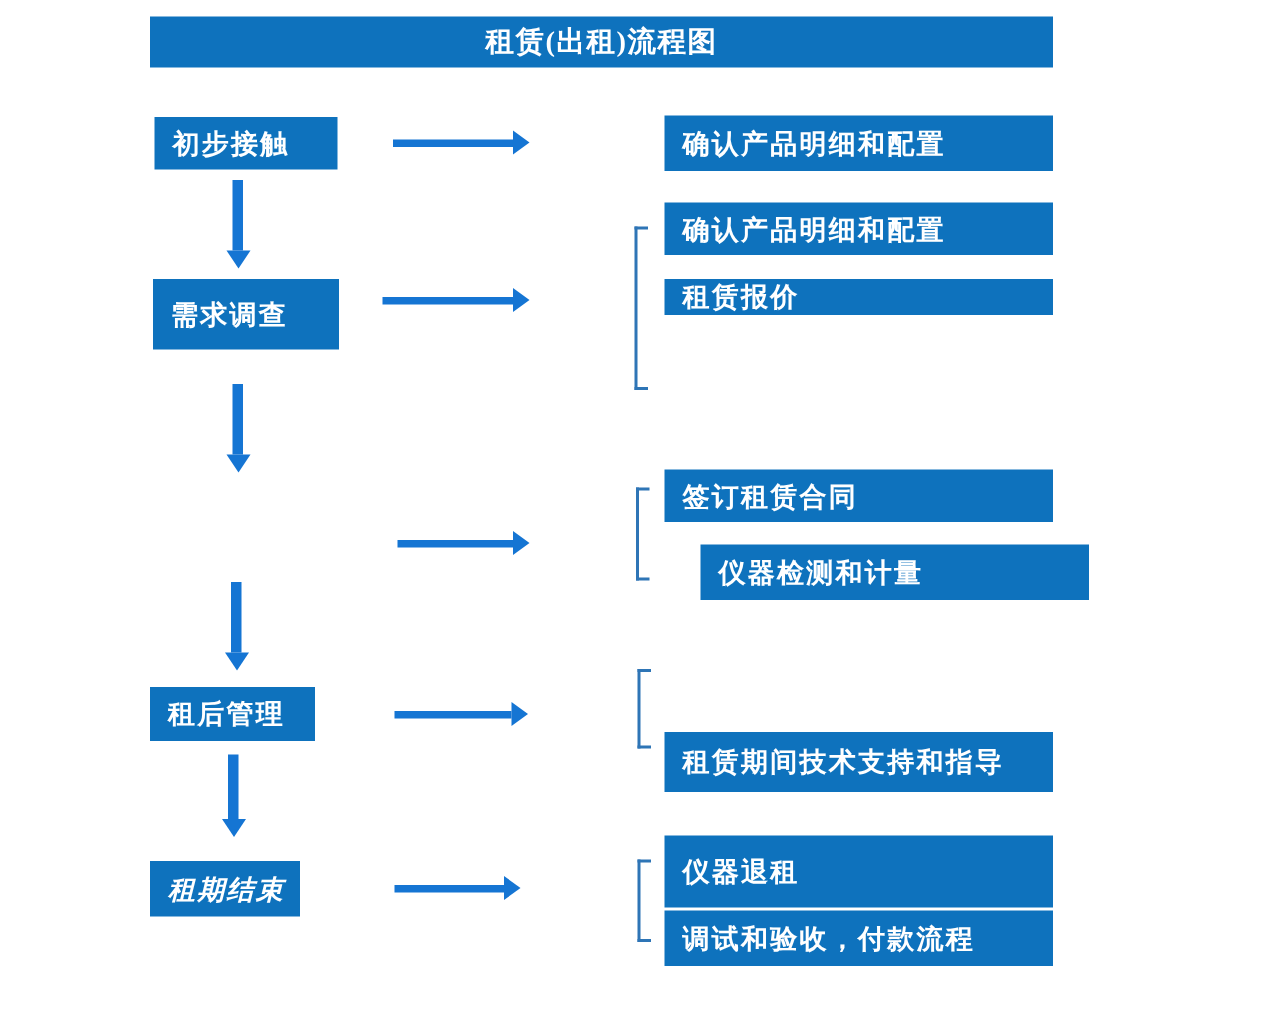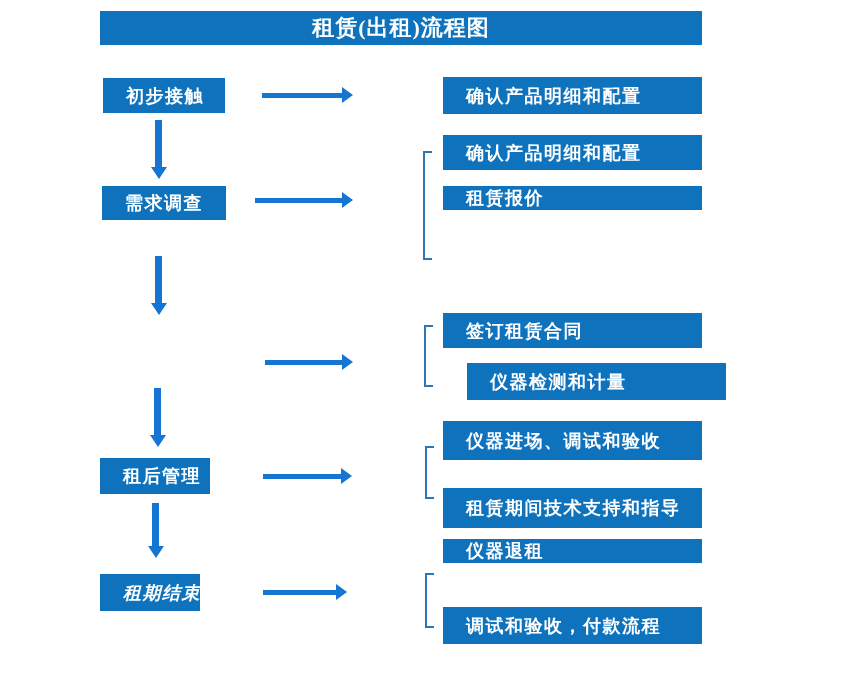--- a/index.html
+++ b/index.html
@@ -18,36 +18,36 @@
     height: 688px;
     background: var(--background);
     overflow: hidden;
   }
   .title-bar {
     position: absolute;
     left: 100px; top: 11px; width: 602px; height: 34px;
     background: var(--box-fill);
     color: var(--box-text);
     font-weight: bold;
-    font-size: 22px;
+    font-size: 19px;
     letter-spacing: 1px;
     display: flex;
     align-items: center;
     justify-content: center;
   }
   .box {
     position: absolute;
     background: var(--box-fill);
     color: var(--box-text);
     font-weight: bold;
     font-size: 18px;
     letter-spacing: 1.5px;
     display: flex;
     align-items: center;
-    padding-left: 23px;
+    padding-left: 12px;
     white-space: nowrap;
     overflow: hidden;
   }
   .detail { left: 443px; width: 259px; }
   
   .varrow { position: absolute; width: 17px; display: flex; flex-direction: column; align-items: center; }
   .varrow .shaft { width: 7px; background: var(--arrow); }
   .varrow .head {
     width: 0; height: 0;
     border-left: 8.5px solid transparent;
@@ -73,21 +73,21 @@
   }
 </style>
 </head>
 <body>
 
 <div class="canvas">
 
   <div class="title-bar">租赁(出租)流程图</div>
 
   <div class="box" style="left:103px; top:78px;  width:122px; height:35px;">初步接触</div>
-  <div class="box" style="left:102px; top:186px; width:124px; height:34px;">需求调查</div>
+  <div class="box" style="left:102px; top:186px; width:124px; height:47px;">需求调查</div>
   <div class="box" style="left:100px; top:458px; width:110px; height:36px;">租后管理</div>
   <div class="box" style="left:100px; top:574px; width:100px; height:37px;font-style:italic;">租期结束</div>
 
   <div class="varrow" style="left:150px; top:120px;">
     <div class="shaft" style="height:47px;"></div>
       <div class="head"></div>
   </div>
   <div class="varrow" style="left:150px; top:256px;">
     <div class="shaft" style="height:47px;"></div>
       <div class="head"></div>
@@ -128,19 +128,18 @@
   <div class="bracket" style="left:425px; top:573px; height:55px;"></div>
 
   <div class="box detail" style="top:77px;  height:37px;">确认产品明细和配置</div>
 
   <div class="box detail" style="top:135px; height:35px;">确认产品明细和配置</div>
   <div class="box detail" style="top:186px; height:24px;">租赁报价</div>
 
   <div class="box detail" style="top:313px; height:35px;">签订租赁合同</div>
   <div class="box detail" style="top:363px; height:37px;margin-left:24px;">仪器检测和计量</div>
 
-  <div class="box detail" style="top:421px; height:39px;">仪器进场、调试和验收</div>
   <div class="box detail" style="top:488px; height:40px;">租赁期间技术支持和指导</div>
 
-  <div class="box detail" style="top:539px; height:24px;">仪器退租</div>
+  <div class="box detail" style="top:557px; height:48px;">仪器退租</div>
   <div class="box detail" style="top:607px; height:37px;">调试和验收，付款流程</div>
 
 </div>
 
 </body></html>

